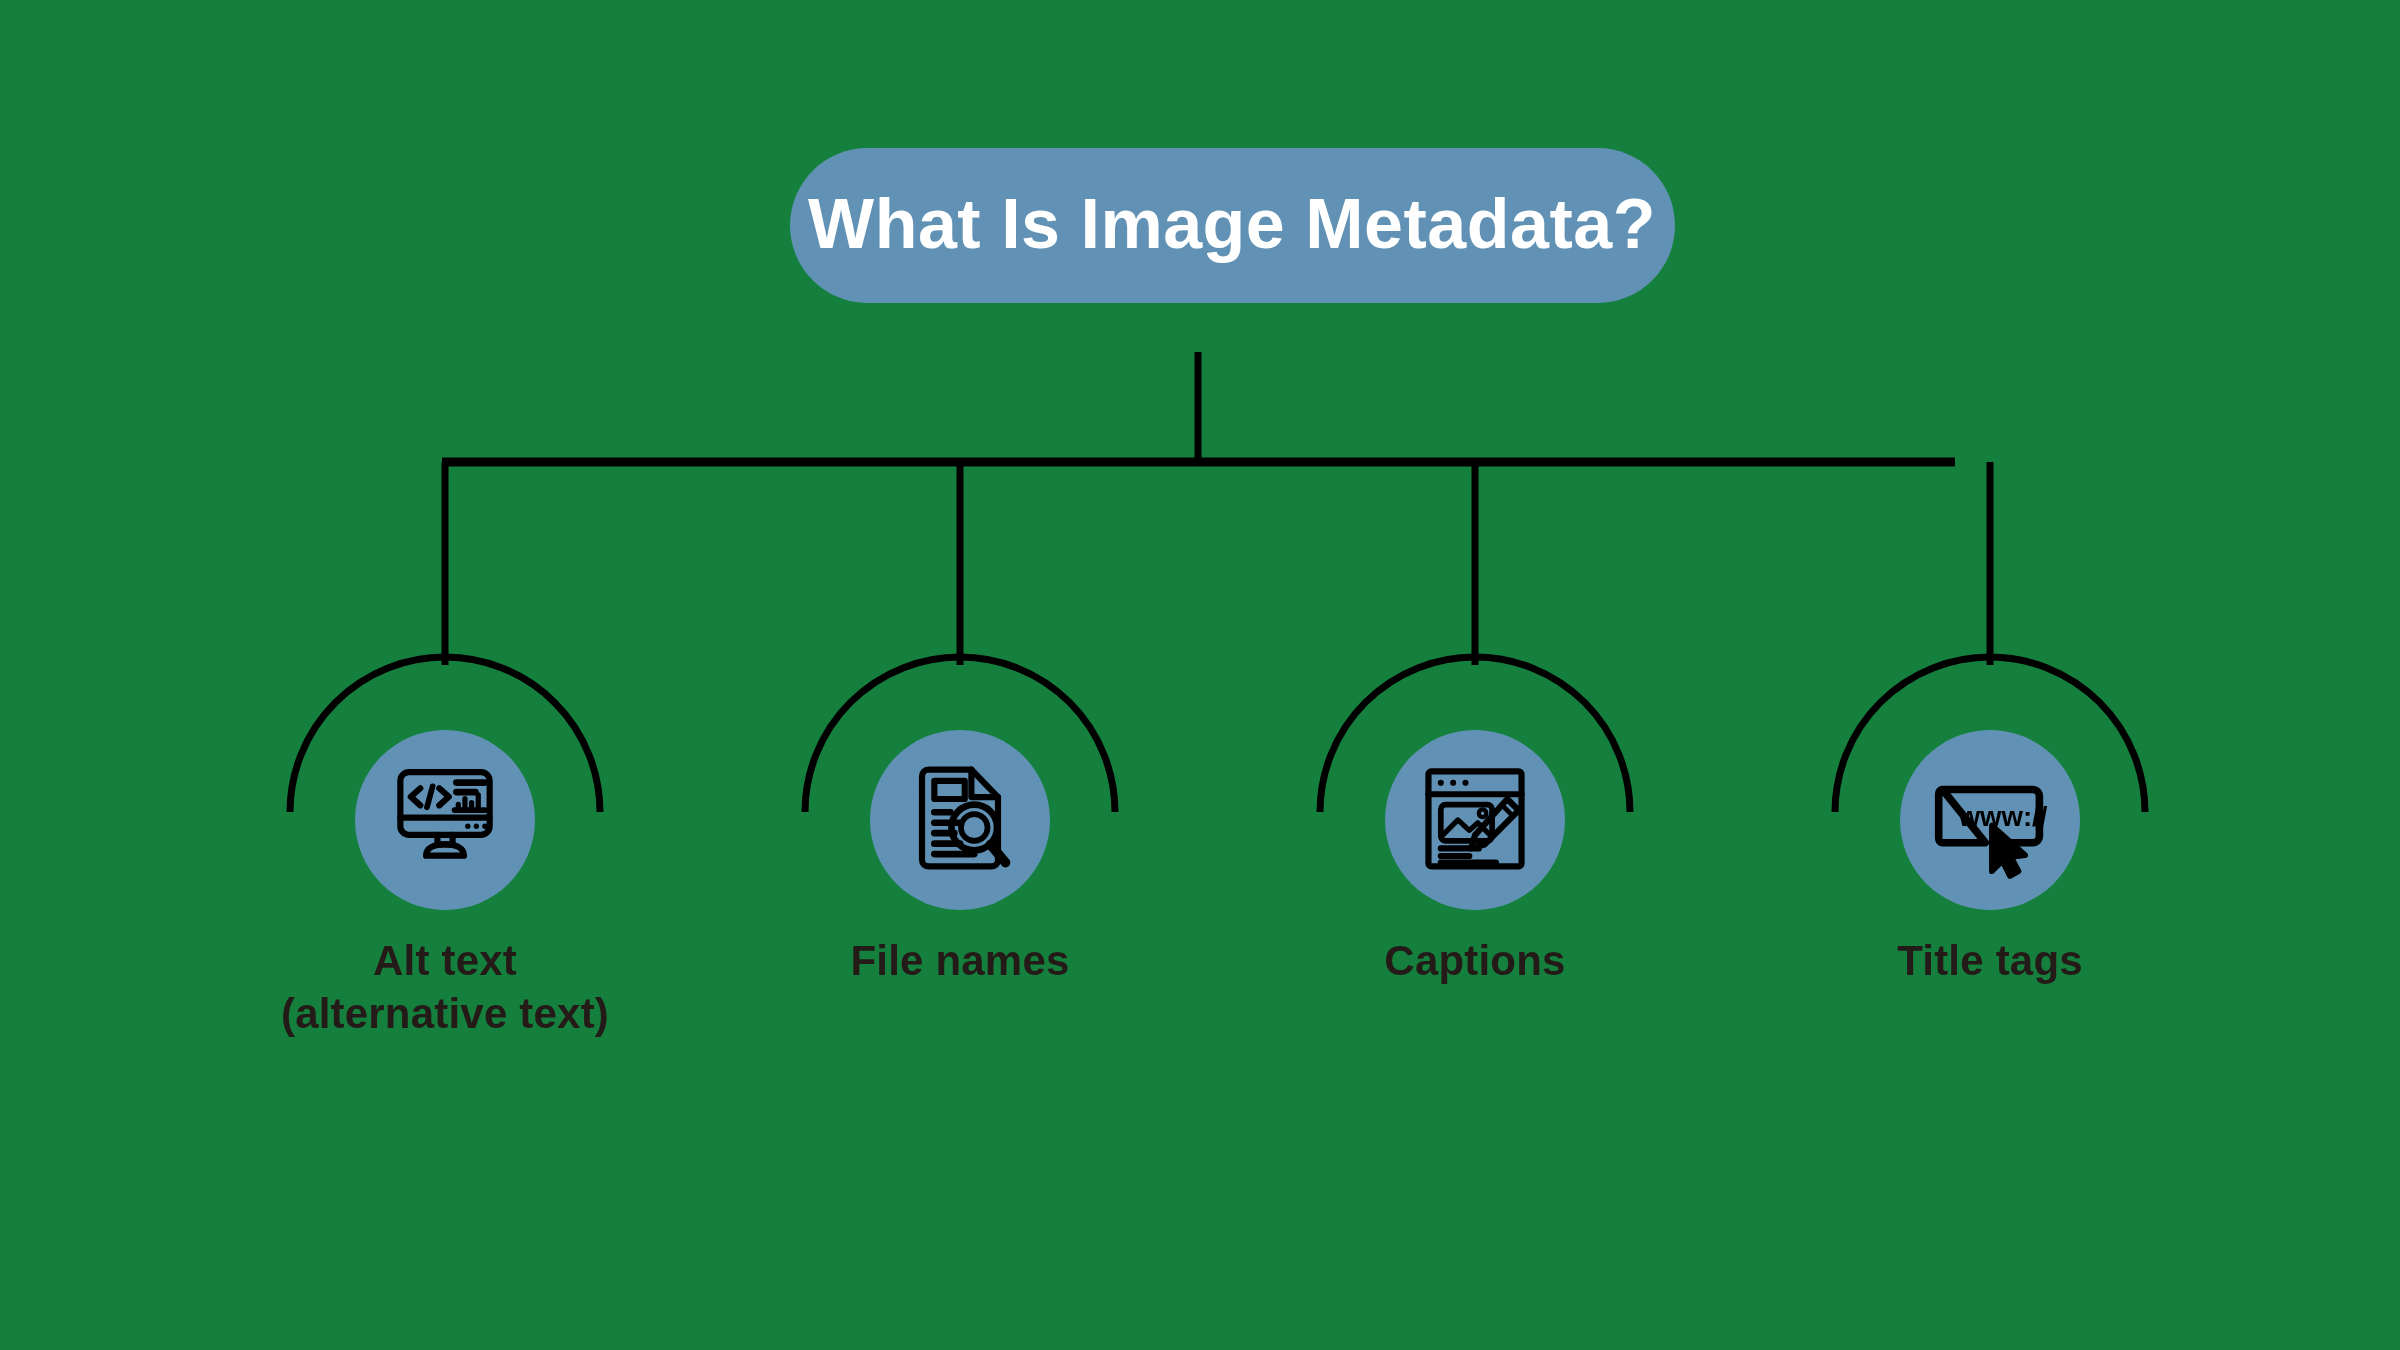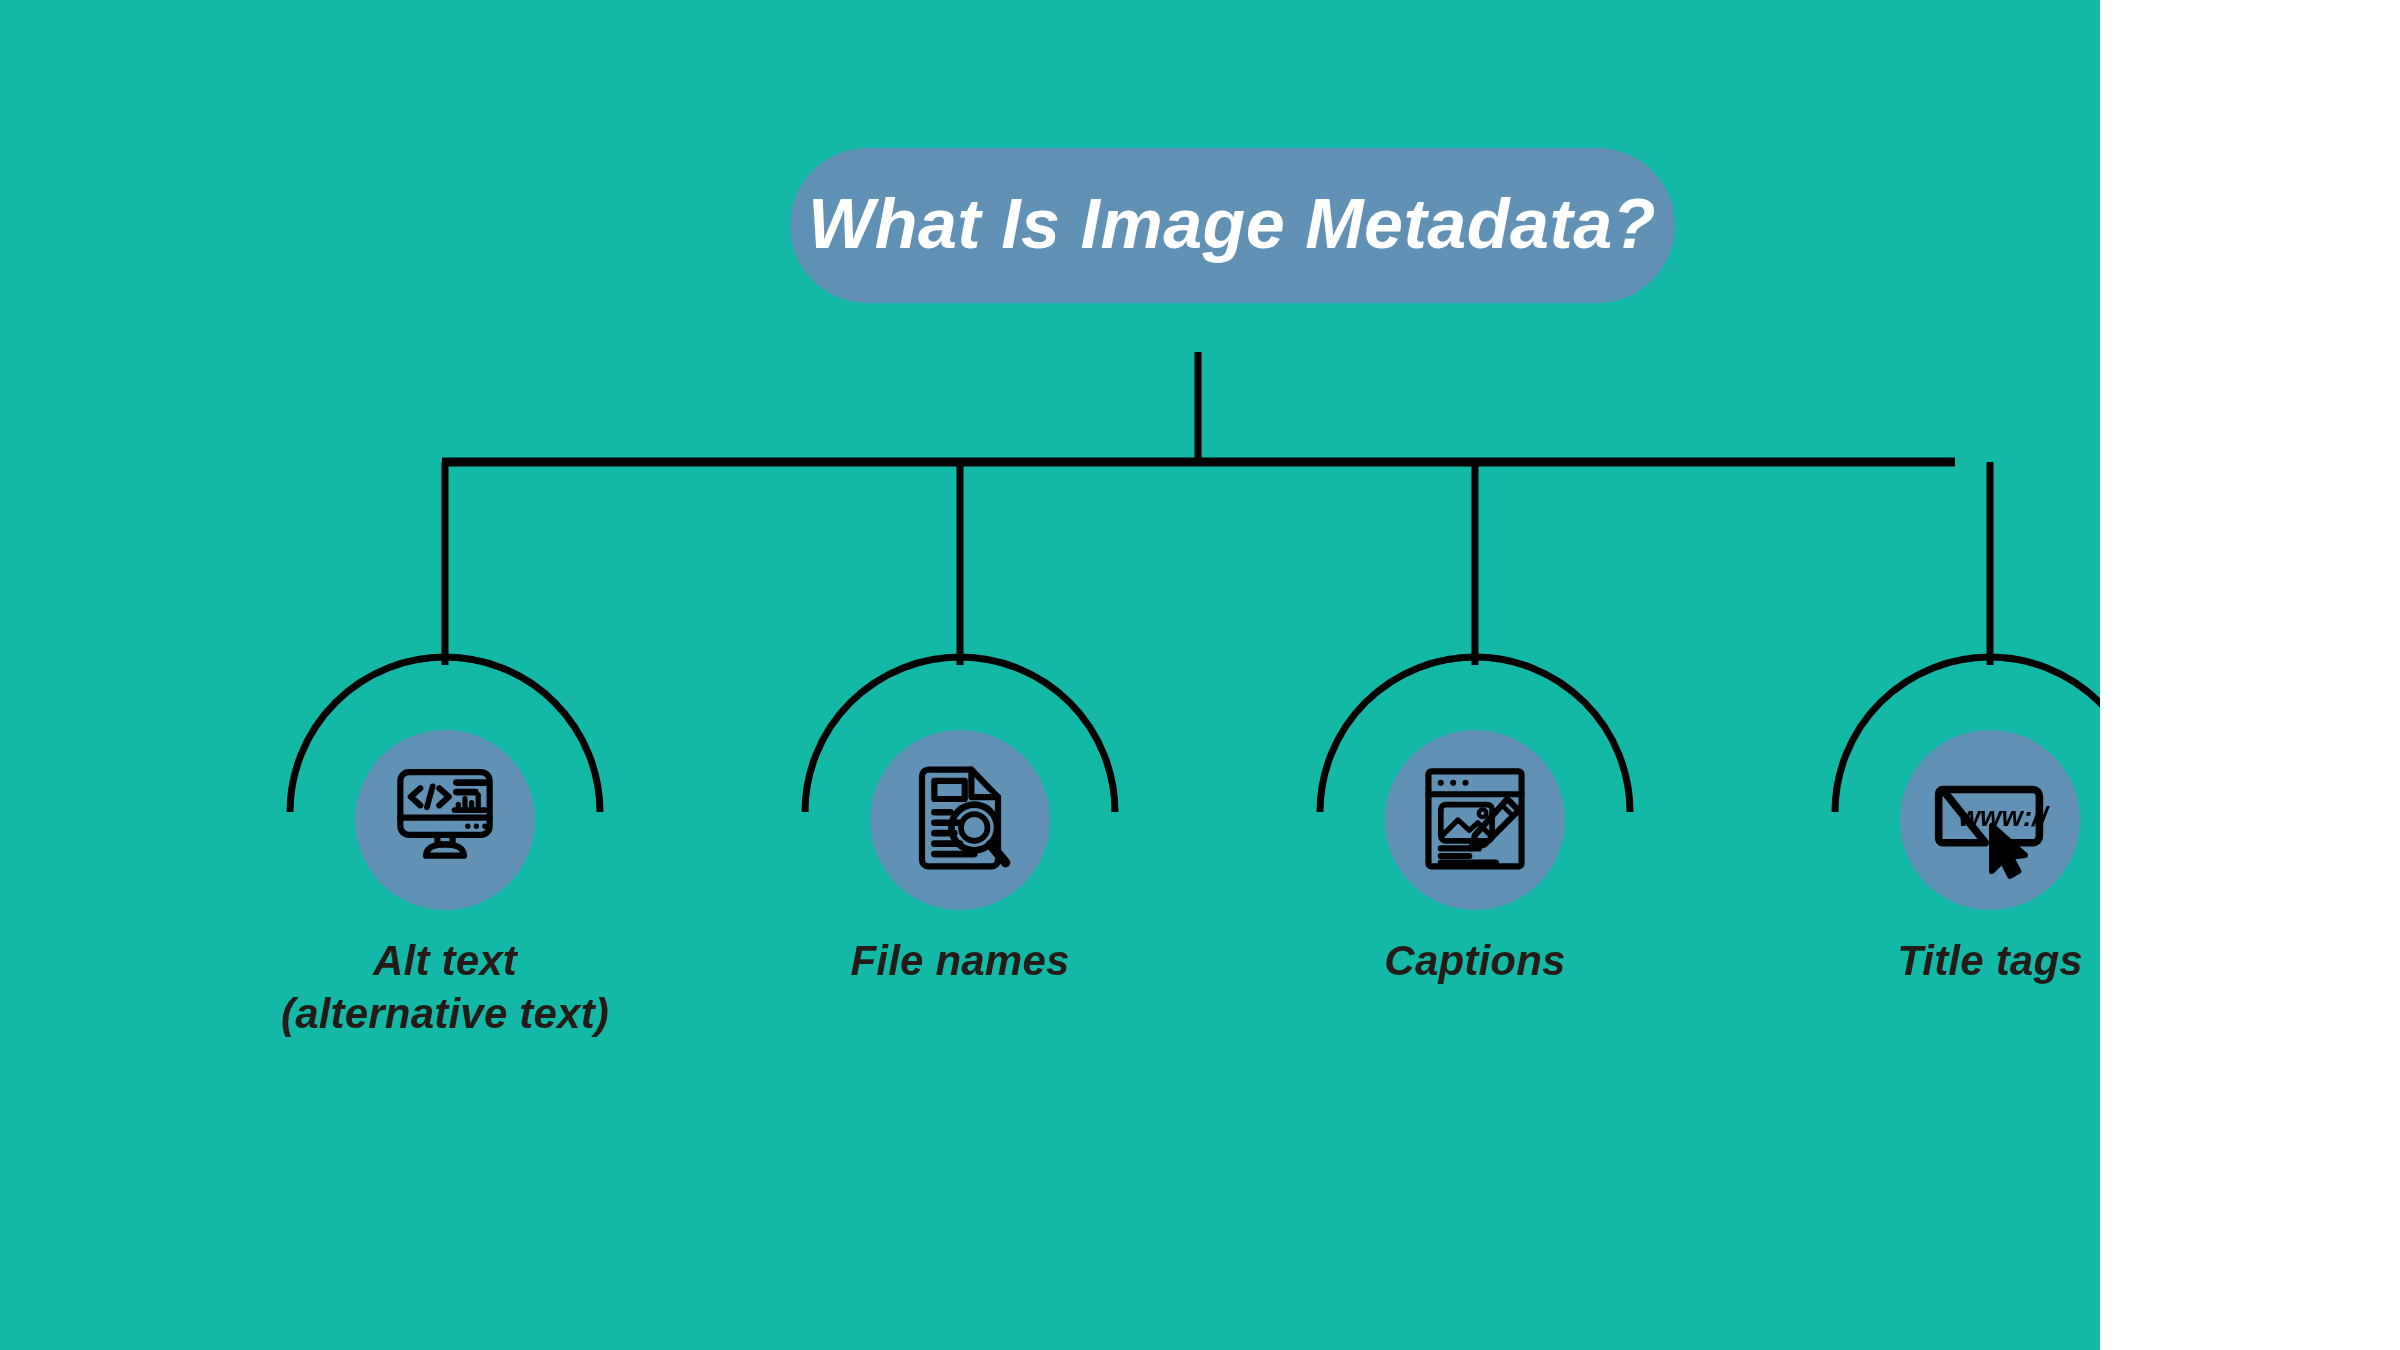--- a/index.html
+++ b/index.html
@@ -6,25 +6,24 @@
   html, body {
     margin: 0;
     padding: 0;
     background: #ffffff;
   }
   body {
     font-family: "Liberation Sans", sans-serif;
   }
   #stage {
     position: relative;
-    width: 2100px;
+    width: 2400px;
     height: 1350px;
-    background: #14b8a6;
+    background: #15803d;
     overflow: hidden;
-    font-style: italic;
   }
   #diagram-svg {
     position: absolute;
     left: 0;
     top: 0;
     width: 2400px;
     height: 1350px;
   }
   .title-text {
     font-family: "Liberation Sans", sans-serif;

